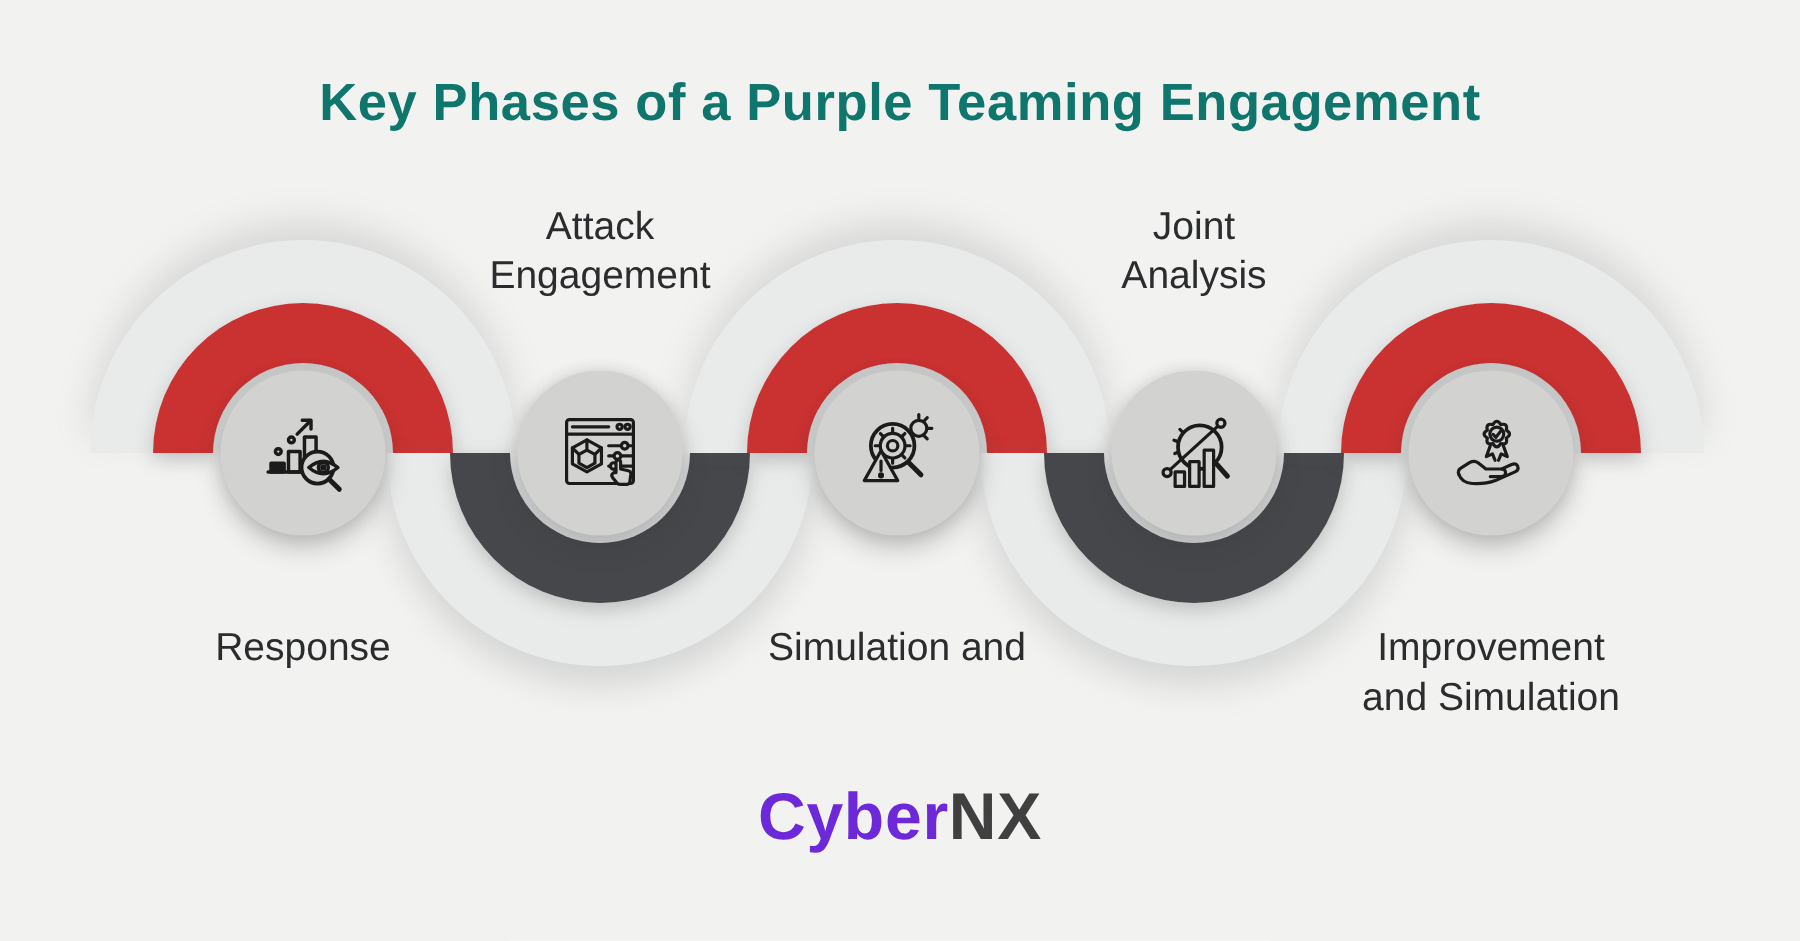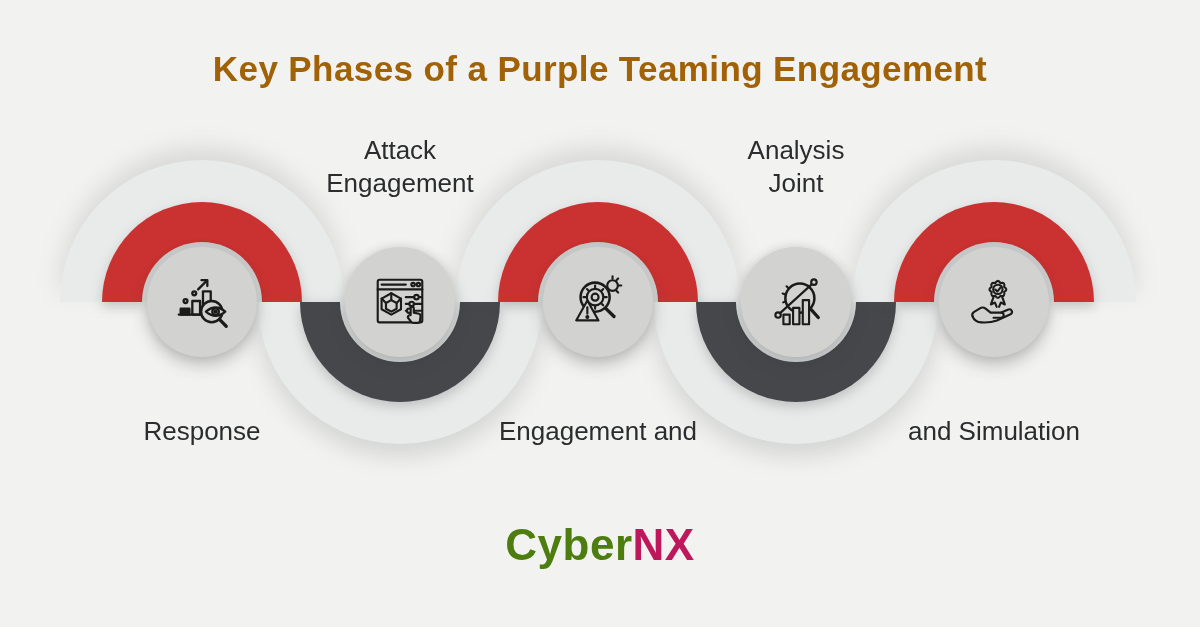--- a/index.html
+++ b/index.html
@@ -1,20 +1,20 @@
 <!DOCTYPE html>
 <html><head>
 <meta charset="utf-8">
 <style>
   html,body{margin:0;padding:0;}
   body{font-family:"Liberation Sans","DejaVu Sans",sans-serif;}
   #canvas{position:relative;width:1200px;height:627px;background:#f2f2f0;overflow:hidden;}
 
   .title{position:absolute;left:0;top:48px;width:1200px;text-align:center;
-         font-size:35px;line-height:42px;font-weight:700;color:#a16207;letter-spacing:.4px;}
+         font-size:35px;line-height:42px;font-weight:700;color:#0f766e;letter-spacing:.4px;}
 
   
   .disc{position:absolute;width:284px;height:142px;background:#e9ebea;}
   .disc.up{border-radius:142px 142px 0 0;top:160px;box-shadow:0 -12px 22px rgba(150,155,155,.28);}
   .disc.down{border-radius:0 0 142px 142px;top:302px;box-shadow:0 12px 22px rgba(150,155,155,.33);}
 
   .ring{position:absolute;width:200px;height:100px;box-sizing:border-box;border:40px solid #c93231;
         filter:drop-shadow(0 5px 6px rgba(70,72,74,.25));}
   .ring.up{top:202px;border-bottom:none;border-radius:100px 100px 0 0;}
   .ring.down{top:302px;border-top:none;border-radius:0 0 100px 100px;}
@@ -110,43 +110,43 @@
         <circle cx="29" cy="27" r="3.6"></circle>
         <path d="M38.5 27 L41 27 M35.7 33.7 L37.4 35.4 M29 36.5 L29 39
                  M22.3 33.7 L20.6 35.4 M19.5 27 L17 27 M22.3 20.3 L20.6 18.6
                  M29 17.5 L29 15 M35.7 20.3 L37.4 18.6"></path>
         <path d="M21 30.5 L9.5 51 H32.5 Z" fill="#d2d2d0"></path>
         <path d="M21 37.5 V44"></path>
         <circle cx="21" cy="47.4" r="1" fill="#1b1b1b"></circle>
       </svg>
     </div>
     <div class="phase-label below" style="left:458px">
-      <div>Engagement and</div>
+      <div>Simulation and</div>
     </div>
   </div>
 
   <div>
     <div class="disc down" style="left:654px"></div>
     <div class="ring down" style="left: 696px; border-color: rgb(69, 71, 74);"></div>
     <div class="icon-circle" style="left:741px">
       <svg class="icon" width="62" height="62" viewBox="0 0 64 64" fill="none" stroke="#1b1b1b" stroke-width="2.2" stroke-linecap="round" stroke-linejoin="round">
         <circle cx="36" cy="28" r="15" fill="#d2d2d0" stroke-width="2.6"></circle>
         <path d="M24 17.5 L22.3 15.8 M20.5 24 L18.2 23.2 M21 31.5 L18.8 32.4"></path>
         <path d="M47 39 L55 48" stroke-width="3.4"></path>
         <path d="M15 44 L49 13"></path>
         <circle cx="13.5" cy="45.5" r="2.8" fill="#d2d2d0"></circle>
         <circle cx="50.5" cy="11.5" r="2.8" fill="#d2d2d0"></circle>
         <rect x="19" y="45" width="6.5" height="10" fill="#d2d2d0"></rect>
         <rect x="29" y="38" width="6.5" height="17" fill="#d2d2d0"></rect>
         <rect x="39" y="30" width="6.5" height="25" fill="#d2d2d0"></rect>
       </svg>
     </div>
     <div class="phase-label above" style="left:656px">
+      <div>Joint</div>
       <div>Analysis</div>
-      <div>Joint</div>
     </div>
   </div>
 
   <div>
     <div class="disc up" style="left:852px"></div>
     <div class="ring up" style="left: 894px; border-color: rgb(201, 50, 49);"></div>
     <div class="icon-circle" style="left:939px">
       <svg class="icon" width="62" height="62" viewBox="0 0 64 64" fill="none" stroke="#1b1b1b" stroke-width="2.2" stroke-linecap="round" stroke-linejoin="round">
         <path d="M42.5 16.3 Q47 19 42.5 21.7 Q43.8 26.8 38.7 25.5 Q36 30 33.3 25.5
                  Q28.2 26.8 29.5 21.7 Q25 19 29.5 16.3 Q28.2 11.2 33.3 12.5
@@ -155,21 +155,22 @@
         <path d="M33.4 19.2 L35.4 21.2 L38.8 16.9"></path>
         <path d="M31.5 27 L28.8 34.5 L33 32.6 L34.8 37"></path>
         <path d="M40.5 27 L43.2 34.5 L39 32.6 L37.2 37"></path>
         <path d="M10 47 Q8.5 44 11.5 42.2 L17.5 38.5 Q20.5 36.7 23.3 38.9 L28.5 43 H39
                  Q42 43 42 45.6 Q42 48.2 39 48.2 H31.5"></path>
         <path d="M10 47 Q12 52.5 19 53 Q28 53.6 35 51 L48.5 45 Q51.5 43.6 50.3 41
                  Q49.1 38.7 46.2 39.9 L39.5 42.9"></path>
       </svg>
     </div>
     <div class="phase-label below" style="left:854px">
+      <div>Improvement</div>
       <div>and Simulation</div>
     </div>
   </div>
 
   <div class="logo">
-    <span style="color: #4d7c0f;">Cyber</span><span style="color: #be185d;">NX</span>
+    <span style="color: #6d28d9;">Cyber</span><span style="color: #404040;">NX</span>
   </div>
 
 </div>
 
 </body></html>

